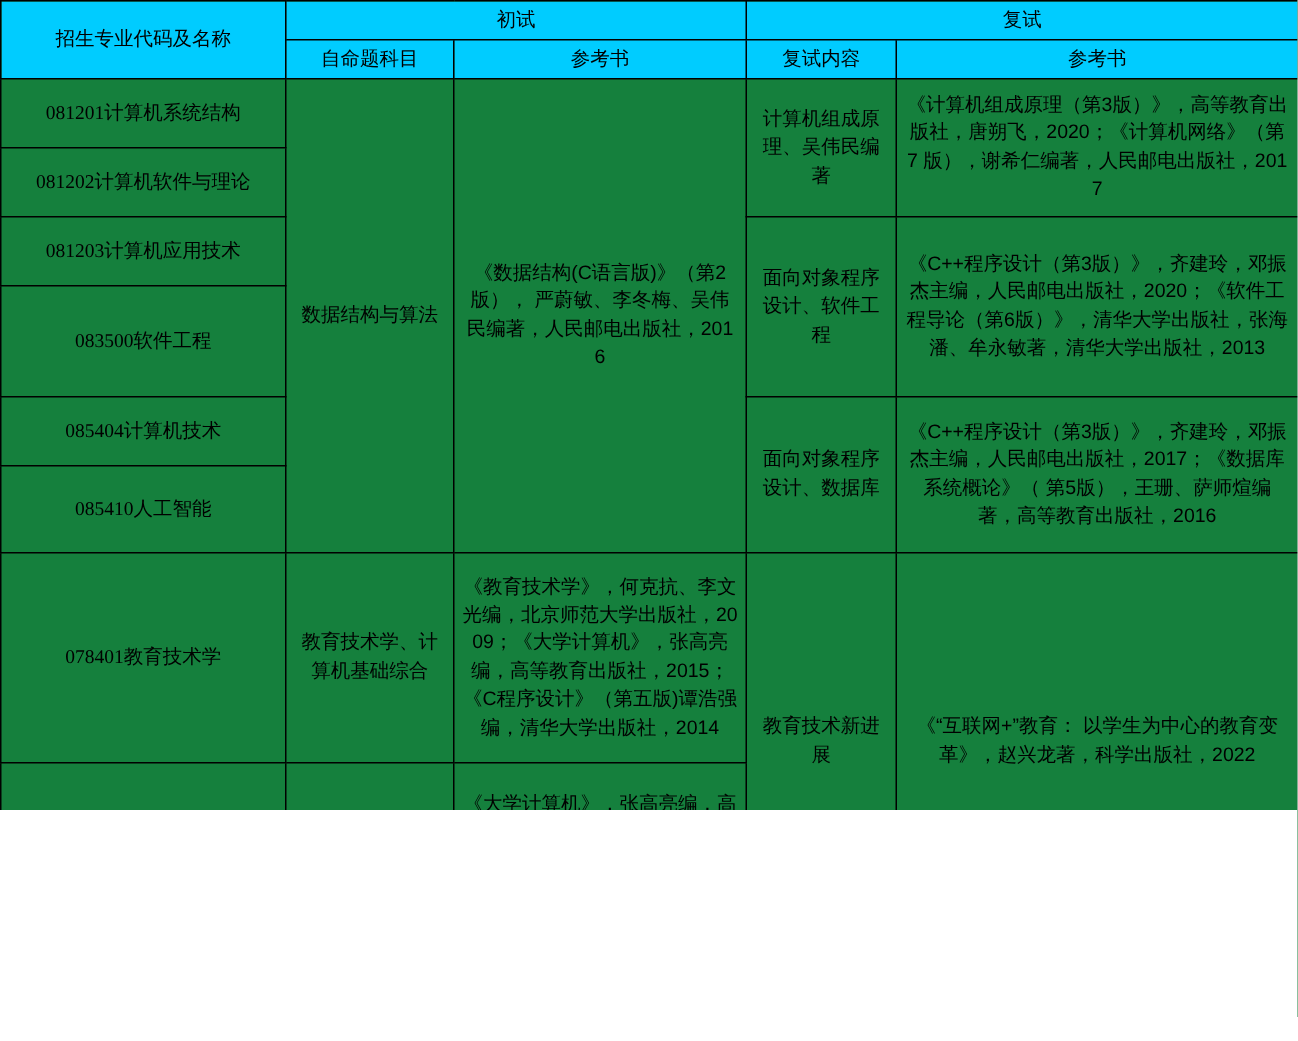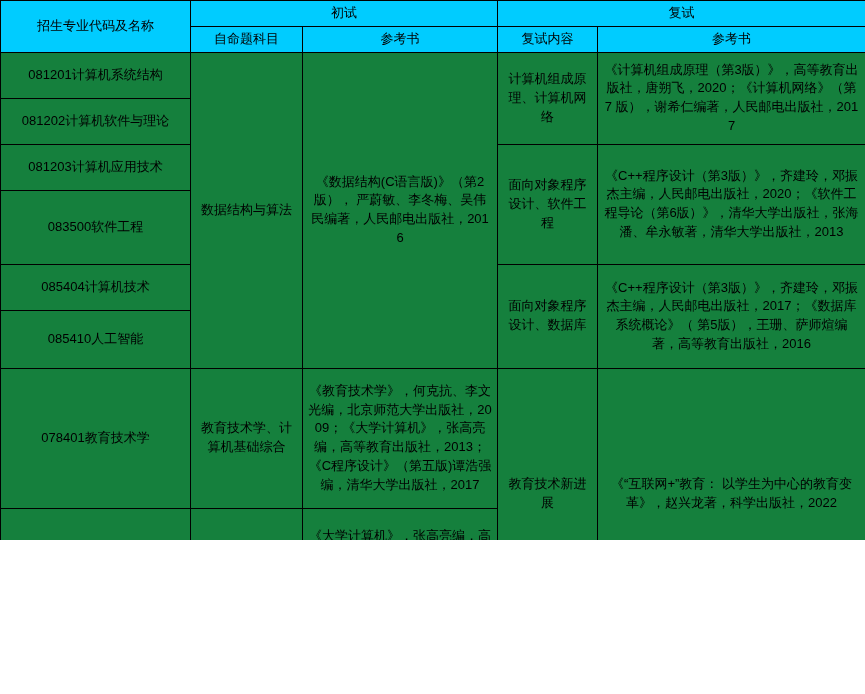--- a/index.html
+++ b/index.html
@@ -42,20 +42,21 @@
   .hdr-sub {
     background: #00ccff;
     font-weight: bold;
     font-size: 14px;
     margin-left: 48px;
   }
   .major-cell {
     text-align: left;
     font-size: 13px;
     padding-left: 6px;
+    font-family: Liberation Serif, serif;
   }
   .left-head {
     background: #00ccff;
     font-weight: bold;
     font-size: 15px;
     text-align: center;
   }
   .book-cell {
     font-size: 13px;
     line-height: 1.5;
@@ -92,21 +93,21 @@
         <td class="hdr-sub">自命题科目</td>
         <td class="hdr-sub">参考书</td>
         <td class="hdr-sub">复试内容</td>
         <td class="hdr-sub">参考书</td>
       </tr>
 
       <tr style="height:46px;">
         <td class="major-cell">081201计算机系统结构</td>
         <td class="subj-cell" rowspan="6">数据结构与算法</td>
         <td class="book-cell" rowspan="6">《数据结构(C语言版)》（第2版）， 严蔚敏、李冬梅、吴伟民编著，人民邮电出版社，2016</td>
-        <td class="subj-cell" rowspan="2">计算机组成原理、计算机网络</td>
+        <td class="subj-cell" rowspan="2">计算机组成原理、吴伟民编著</td>
         <td class="book-cell" rowspan="2">《计算机组成原理（第3版）》，高等教育出版社，唐朔飞，2020；《计算机网络》（第7 版），谢希仁编著，人民邮电出版社，2017</td>
       </tr>
       <tr style="height:46px;">
         <td class="major-cell">081202计算机软件与理论</td>
       </tr>
       <tr style="height:46px;padding-left:12px;">
         <td class="major-cell">081203计算机应用技术</td>
         <td class="subj-cell" rowspan="2">面向对象程序设计、软件工程</td>
         <td class="book-cell" rowspan="2">《C++程序设计（第3版）》，齐建玲，邓振杰主编，人民邮电出版社，2020；《软件工程导论（第6版）》，清华大学出版社，张海潘、牟永敏著，清华大学出版社，2013</td>
       </tr>
@@ -118,21 +119,21 @@
         <td class="subj-cell" rowspan="2">面向对象程序设计、数据库</td>
         <td class="book-cell" rowspan="2">《C++程序设计（第3版）》，齐建玲，邓振杰主编，人民邮电出版社，2017；《数据库系统概论》（ 第5版），王珊、萨师煊编著，高等教育出版社，2016</td>
       </tr>
       <tr style="height:58px;">
         <td class="major-cell">085410人工智能</td>
       </tr>
 
       <tr style="height:140px;">
         <td class="major-cell">078401教育技术学</td>
         <td class="subj-cell">教育技术学、计算机基础综合</td>
-        <td class="book-cell">《教育技术学》，何克抗、李文光编，北京师范大学出版社，2009；《大学计算机》，张高亮编，高等教育出版社，2013；《C程序设计》（第五版)谭浩强编，清华大学出版社，2017</td>
+        <td class="book-cell">《教育技术学》，何克抗、李文光编，北京师范大学出版社，2009；《大学计算机》，张高亮编，高等教育出版社，2015；《C程序设计》（第五版)谭浩强编，清华大学出版社，2014</td>
         <td class="subj-cell" rowspan="2">教育技术新进展</td>
         <td class="book-cell" rowspan="2">《“互联网+”教育： 以学生为中心的教育变革》，赵兴龙著，科学出版社，2022</td>
       </tr>
       <tr style="height:112px;">
         <td class="major-cell">045114现代教育技术</td>
         <td class="subj-cell">计算机基础综合</td>
         <td class="book-cell">《大学计算机》，张高亮编，高等教育出版社，2015；《C程序设计》（第五版)谭浩强编，清华大学出版社，2017</td>
       </tr>
     </tbody>
   </table>

